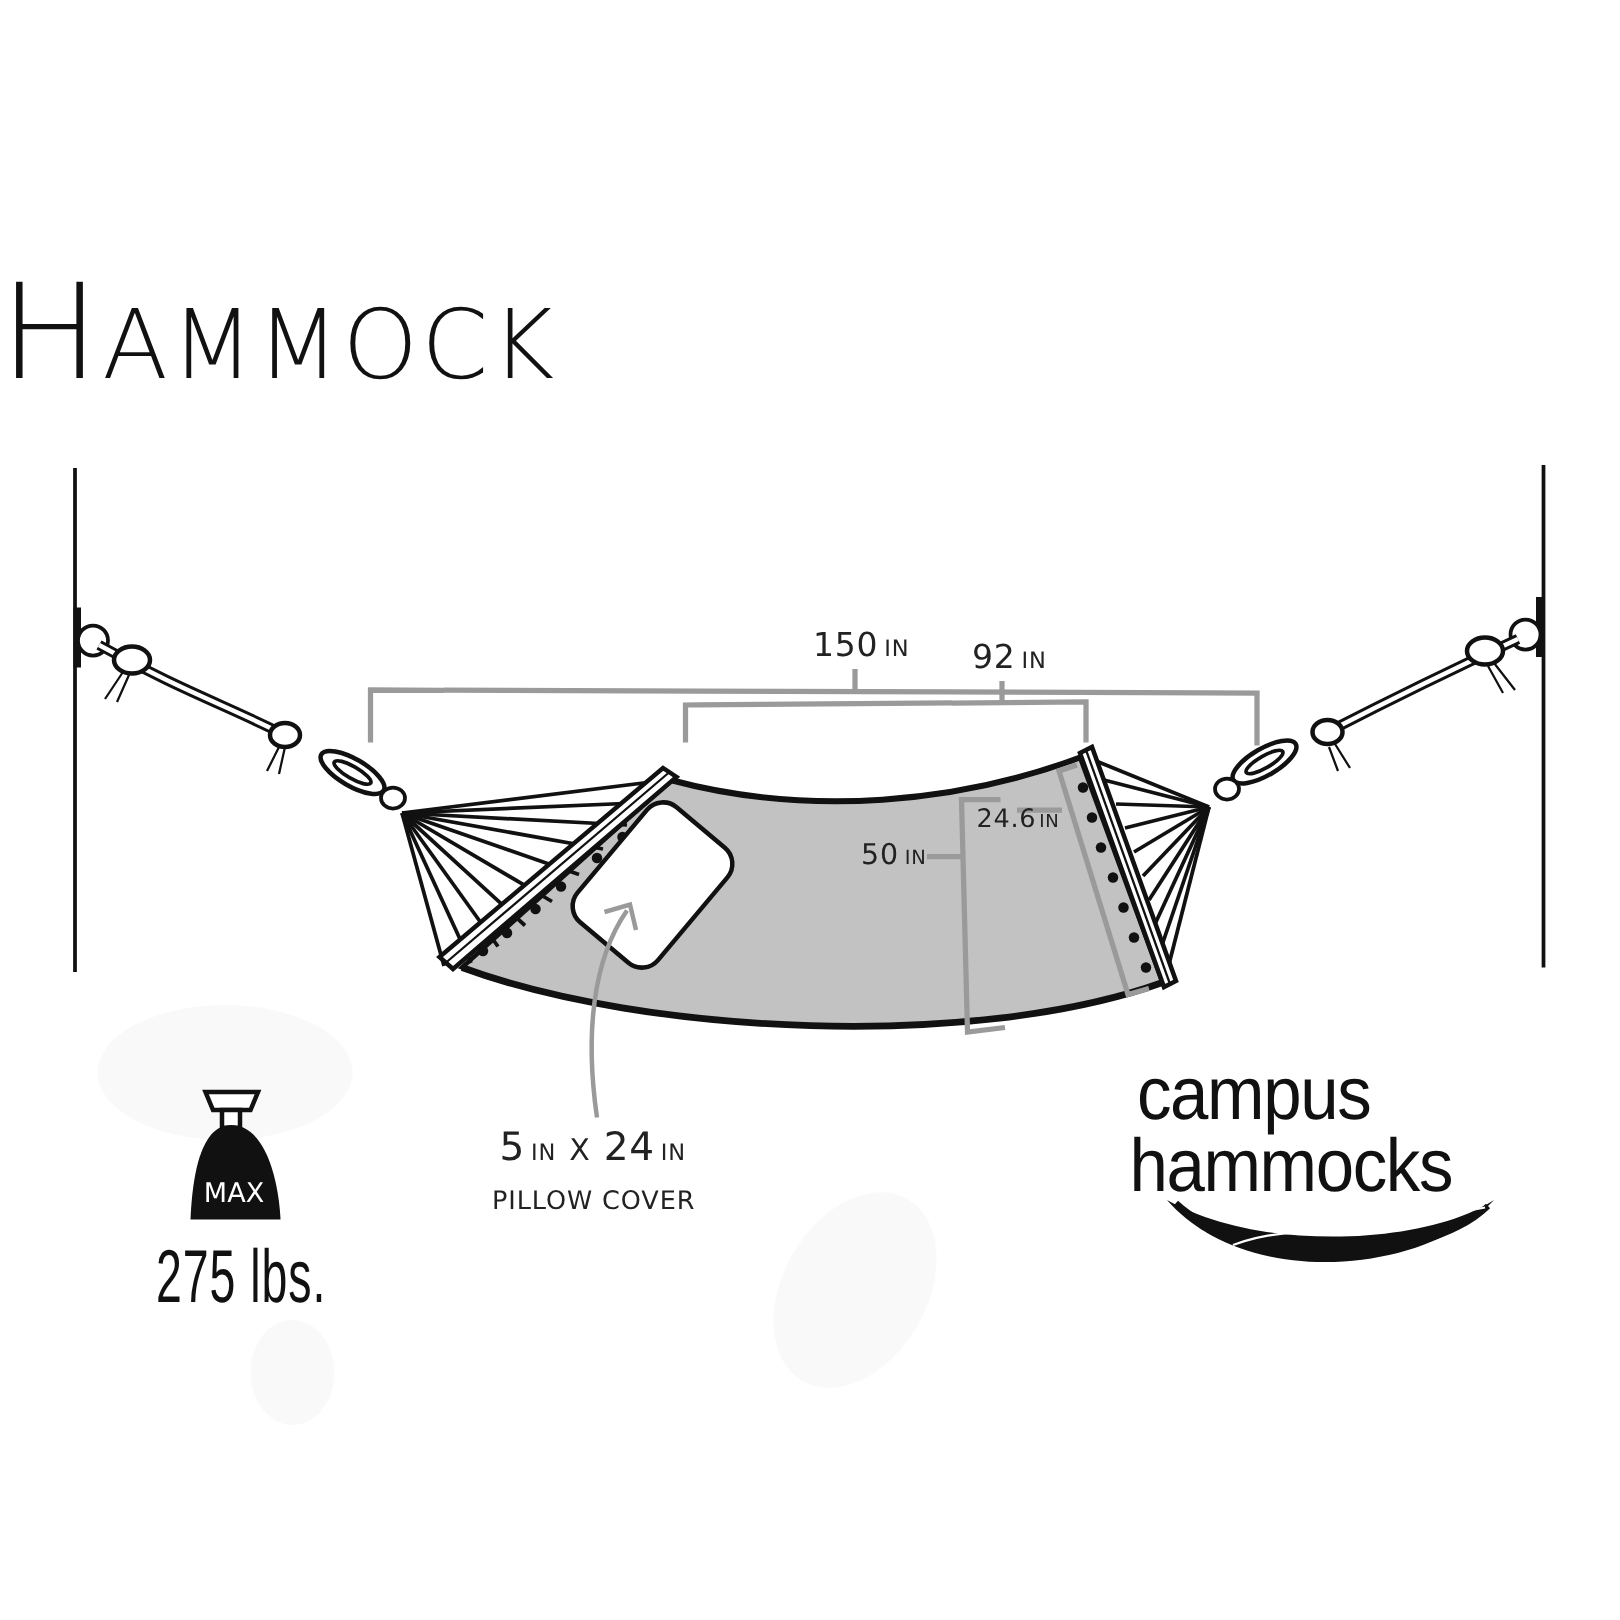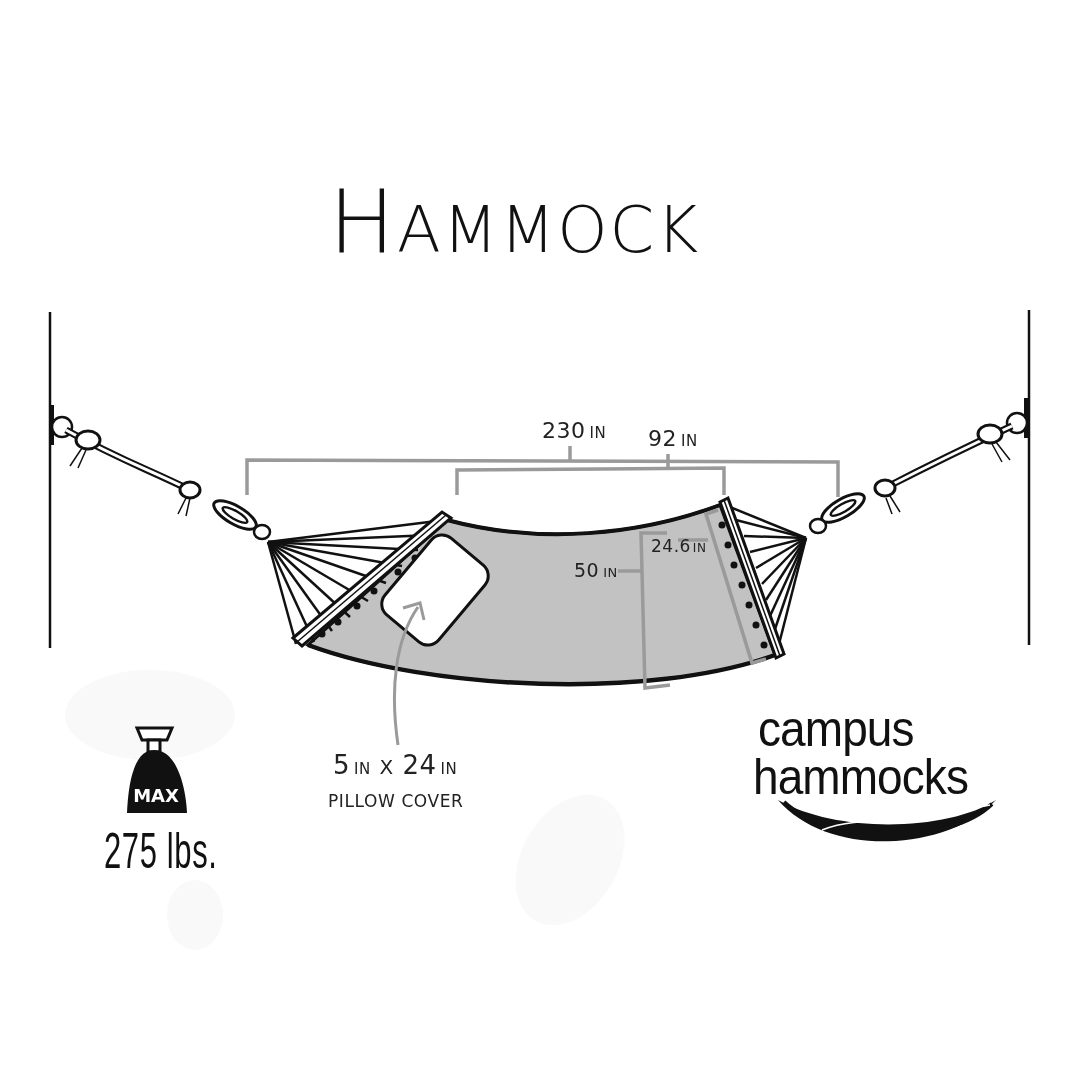--- a/index.html
+++ b/index.html
@@ -1,31 +1,31 @@
 <!DOCTYPE html>
 <html><head>
   <meta charset="utf-8">
   <style>
     html, body { margin:0; padding:0; background:#ffffff; }
     body { width:1080px; height:1080px; position:relative; overflow:hidden;
            font-family:"DejaVu Sans", "Liberation Sans", sans-serif; color:#111; }
     .abs { position:absolute; }
-    .title { left:0; width:1029px; top:178px; text-align:center;
+    .title { left:0; width:1029px; top:178px; text-align:left;
              font-family:"DejaVu Sans", sans-serif; font-weight:300;
              font-size:86px; letter-spacing:2px; line-height:1; color:#111; }
     .title .big { font-size:88px; }
     .title .small { font-size:64px; }
     svg.art { position:absolute; left:0; top:0; }
     .dim { font-family:"DejaVu Sans", sans-serif; font-size:22px; color:#222;
            letter-spacing:0.5px; line-height:1; white-space:nowrap; }
     .dim .unit { font-size:15px; margin-left:4px;margin-top:18px; }
     .pillow-size { left:333px; top:752px; font-size:26px; }
     .pillow-label { left:328px; top:793px; font-size:17px; letter-spacing:0.6px; }
     .max-label { left:126px; top:785px; width:60px; text-align:center;
-                 color:#fff; font-size:18px; font-weight:700; }
+                 color:#fff; font-size:18px; font-weight:400; }
     .weight { left:104px; top:822px; font-family:"Liberation Sans Narrow","Liberation Sans", sans-serif;
               font-size:50px; transform:scaleX(0.62); transform-origin:left top;
               letter-spacing:1px; font-weight:400; }
     .brand-1 { left:758px; top:700px; font-family:"Liberation Sans", sans-serif;
                font-size:50px; letter-spacing:-1px; transform:scaleX(0.92); transform-origin:left top; }
     .brand-2 { left:753px; top:748px; font-family:"Liberation Sans", sans-serif;
                font-size:50px; letter-spacing:-1px; transform:scaleX(0.92); transform-origin:left top; }
   </style>
 </head>
 <body>
@@ -165,21 +165,21 @@
   </g>
 
   <g>
     <path d="M778 800 C830 860 950 850 996 800 C950 830 840 835 778 800 Z" fill="#111"></path>
     <path d="M784 802 C830 845 950 845 992 804" fill="none" stroke="#111" stroke-width="4"></path>
     <path d="M822 830 C860 815 900 826 935 816 C955 810 975 808 990 805" fill="none" stroke="#fff" stroke-width="1.5"></path>
   </g>
 </svg>
 
 <div class="abs dim" style="left:542px; top:420px;">
-  <span>230</span><span class="unit">IN</span>
+  <span>150</span><span class="unit">IN</span>
 </div>
 <div class="abs dim" style="left:648px; top:428px;">
   <span>92</span><span class="unit">IN</span>
 </div>
 <div class="abs dim" style="left:574px; top:561px; font-size:19px;text-align:right;">
   <span>50</span><span class="unit" style="font-size:13px;">IN</span>
 </div>
 <div class="abs dim" style="left:651px; top:538px; font-size:17px;">
   <span>24.6</span><span class="unit" style="font-size:12px; margin-left:2px;">IN</span>
 </div>

